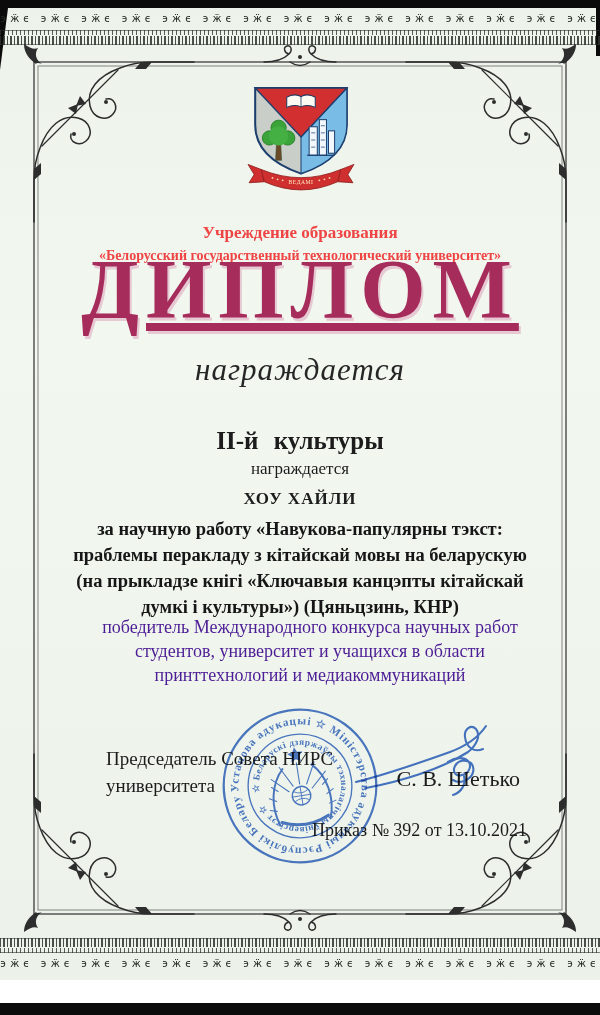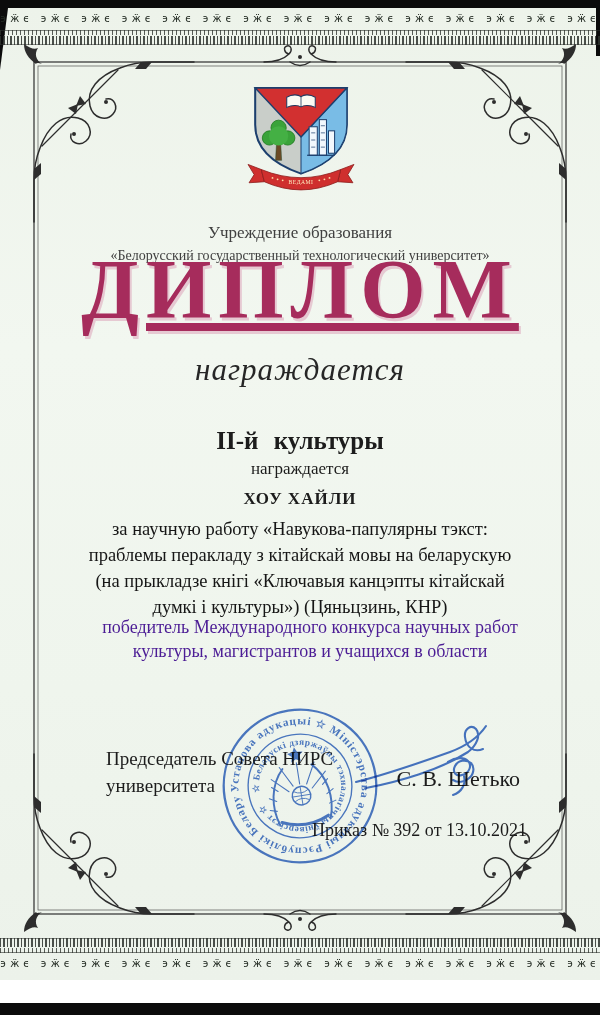--- a/index.html
+++ b/index.html
@@ -30,30 +30,30 @@
   .ticks-comb{left:0;width:600px;height:8px;
        background:repeating-linear-gradient(90deg,rgba(45,50,45,.85) 0 1.5px,transparent 1.5px 3.5px);}
   .tf-top{top:30px;border-top:1px solid rgba(45,50,45,.6);}
   .tc-top{top:36px;border-bottom:1px solid rgba(45,50,45,.55);}
   .tc-bottom{top:938px;border-top:1px solid rgba(45,50,45,.55);}
   .tf-bottom{top:948px;border-bottom:1px solid rgba(45,50,45,.6);}
 
   .frame-svg{top:0;left:0;}
 
   
-  .institution{top:221px;color:#404040;font-weight:normal;line-height:23px;}
+  .institution{top:221px;color:#ef4444;font-weight:bold;line-height:23px;}
   .inst-l1{font-size:17px;}
   .inst-l2{font-size:14px;}
   .title{top:248px;color:#a62c5c;font-size:84px;font-weight:bold;letter-spacing:7px;
          line-height:84px;text-shadow:2px 3px 0 rgba(226,186,200,.75);text-decoration:underline;}
   .subtitle{top:352px;font-style:italic;font-size:31px;color:#262626;letter-spacing:1px;}
   .degree{top:427px;font-size:25px;font-weight:bold;word-spacing:9px;}
   .awarded2{top:459px;font-size:17px;}
   .recipient{top:489px;font-size:17px;font-weight:bold;letter-spacing:1px;}
-  .work{top:516px;font-size:18.5px;font-weight:normal;line-height:26px;color:#161616;}
+  .work{top:516px;font-size:18.5px;font-weight:bold;line-height:26px;color:#161616;}
   .achv{top:615px;font-size:18px;line-height:24px;color:#4c1d95;margin-left:20px;}
   .sig-role{top:745px;left:106px;font-size:19px;line-height:27px;text-align:left;}
   .sig-name{top:766px;right:80px;font-size:22px;text-align:right;}
   .order{top:820px;right:73px;font-size:18px;text-align:right;}
 
   .stamp-wrap{top:698px;left:212px;width:176px;height:176px;transform:rotate(-9deg);
               mix-blend-mode:multiply;opacity:.92;}
   .sign-wrap{top:716px;left:352px;width:150px;height:90px;mix-blend-mode:multiply;opacity:.95;}
 </style>
 </head>
@@ -159,21 +159,22 @@
 
   <div class="abs ctr work">
     <div>за научную работу «Навукова-папулярны тэкст:</div>
     <div>праблемы перакладу з кітайскай мовы на беларускую</div>
     <div>(на прыкладзе кнігі «Ключавыя канцэпты кітайскай</div>
     <div>думкі і культуры») (Цяньцзинь, КНР)</div>
   </div>
 
   <div class="abs ctr achv">
     <div>победитель Международного конкурса научных работ</div>
-    <div>культуры, магистрантов и учащихся в области</div>
+    <div>студентов, университет и учащихся в области</div>
+    <div>принттехнологий и медиакоммуникаций</div>
   </div>
 
   <div class="abs sig-role">
     <div>Председатель Совета НИРС</div>
     <div>университета</div>
   </div>
   <div class="abs sig-name">С. В. Шетько</div>
   <div class="abs order">Приказ № 392 от 13.10.2021</div>
 
   <div class="abs stamp-wrap">

